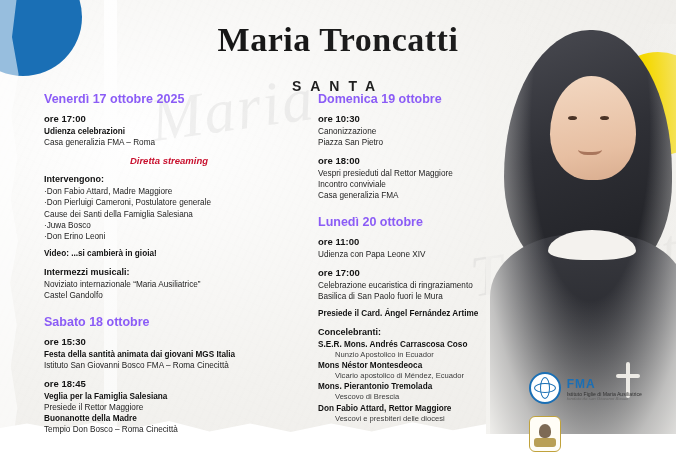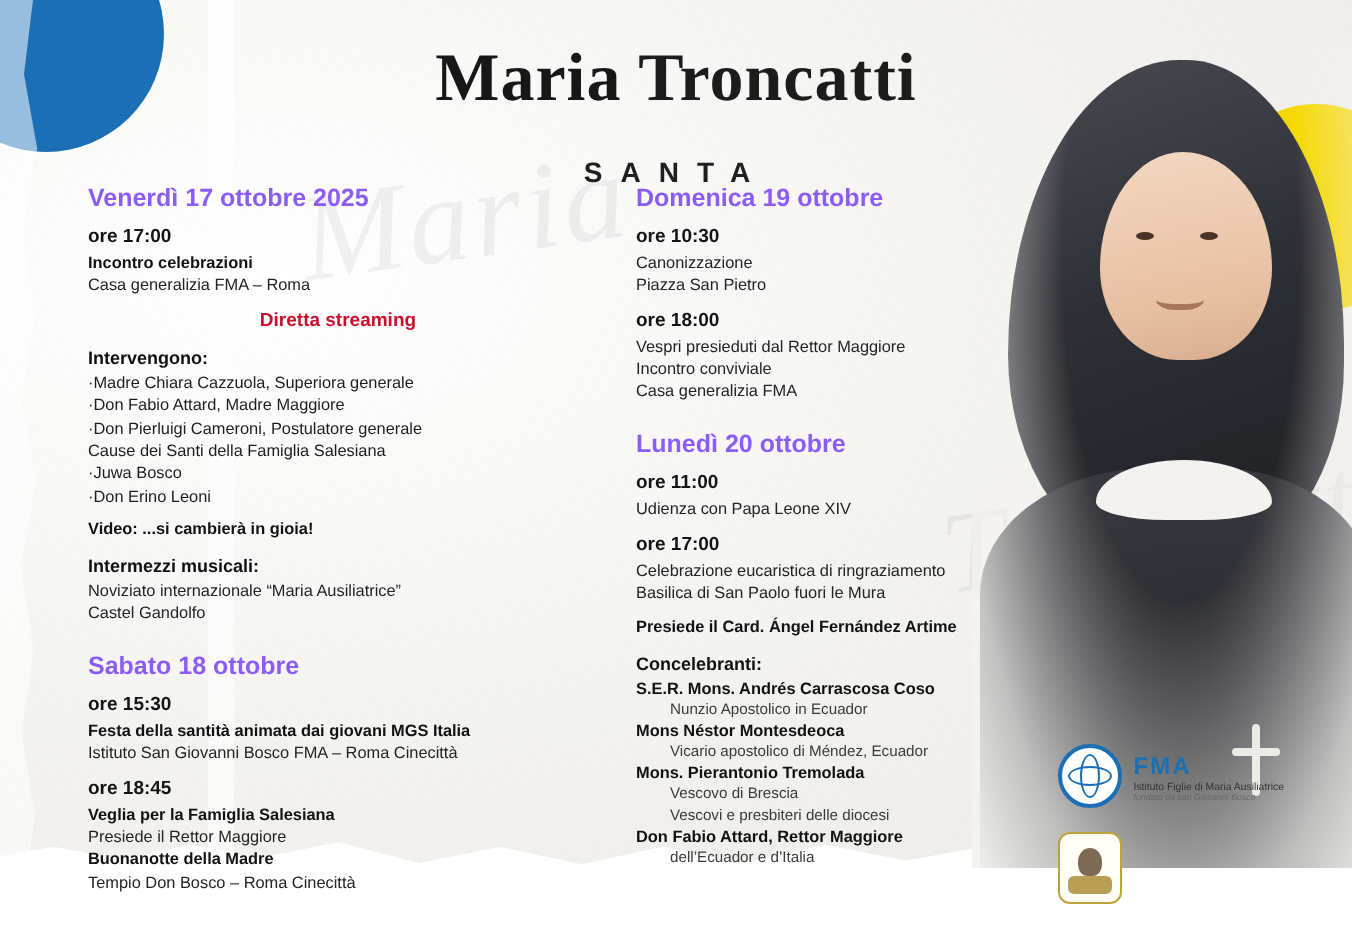--- a/index.html
+++ b/index.html
@@ -210,20 +210,21 @@
   .line {
     font-size: 8.2px;
     line-height: 1.35;
     color: #232323;
   }
   .line.b { font-weight: bold; color: #111; }
   .line.sm { font-size: 7.6px; color: #3a3a3a; padding-left: 17px; }
   .streaming {
     font-size: 9.5px;
     font-weight: bold;
+    font-style: italic;
     color: #c8102e;
     text-align: center;
     margin: 7px 0 6px;
   }
   .sub-head {
     font-size: 9px;
     font-weight: bold;
     margin-top: 8px;
     margin-bottom: 2px;
     color: #111;
@@ -325,28 +326,27 @@
       <span class="accent">Troncatti</span>
     </div>
     <div class="title-sub">SANTA</div>
   </div>
 
   <div class="col col-left">
 
     <div class="day-title">Venerdì 17 ottobre 2025</div>
 
     <div class="time">ore 17:00</div>
-    <div class="line b">Incontro  celebrazioni</div>
+    <div class="line b">Udienza  celebrazioni</div>
     <div class="line">Casa generalizia FMA – Roma</div>
 
     <div class="streaming">Diretta streaming</div>
 
     <div class="sub-head">Intervengono:</div>
     <ul class="bullets">
-      <li>·Madre Chiara Cazzuola, Superiora generale</li>
       <li>·Don Fabio Attard, Madre Maggiore</li>
       <li>·Don Pierluigi Cameroni, Postulatore generale</li>
       <li>  Cause dei Santi della Famiglia Salesiana</li>
       <li>·Juwa Bosco</li>
       <li>·Don Erino Leoni</li>
     </ul>
 
     <div class="gap-sm"></div>
     <div class="line b">Video: ...si cambierà in gioia!</div>
 
@@ -394,23 +394,22 @@
     <div class="line b">Presiede il Card. Ángel Fernández Artime</div>
 
     <div class="sub-head">Concelebranti:</div>
 
     <div class="line b">S.E.R. Mons. Andrés Carrascosa Coso</div>
     <div class="line sm">Nunzio Apostolico in Ecuador</div>
     <div class="line b">Mons Néstor Montesdeoca</div>
     <div class="line sm">Vicario apostolico di Méndez, Ecuador</div>
     <div class="line b">Mons. Pierantonio Tremolada</div>
     <div class="line sm">Vescovo di Brescia</div>
+    <div class="line b">Don Fabio Attard, Rettor Maggiore</div>
     <div class="line sm">Vescovi e presbiteri delle diocesi</div>
-    <div class="line b">Don Fabio Attard, Rettor Maggiore</div>
-    <div class="line sm">dell’Ecuador e d’Italia</div>
   </div>
 
   <div class="logos">
     <div class="logo-fma">
       <div class="globe"></div>
       <div class="fma-text">
         <span class="fma">FMA</span>
         <span class="t1">Istituto Figlie di Maria Ausiliatrice</span>
         <span class="t2">fondato da san Giovanni Bosco</span>
       </div>

